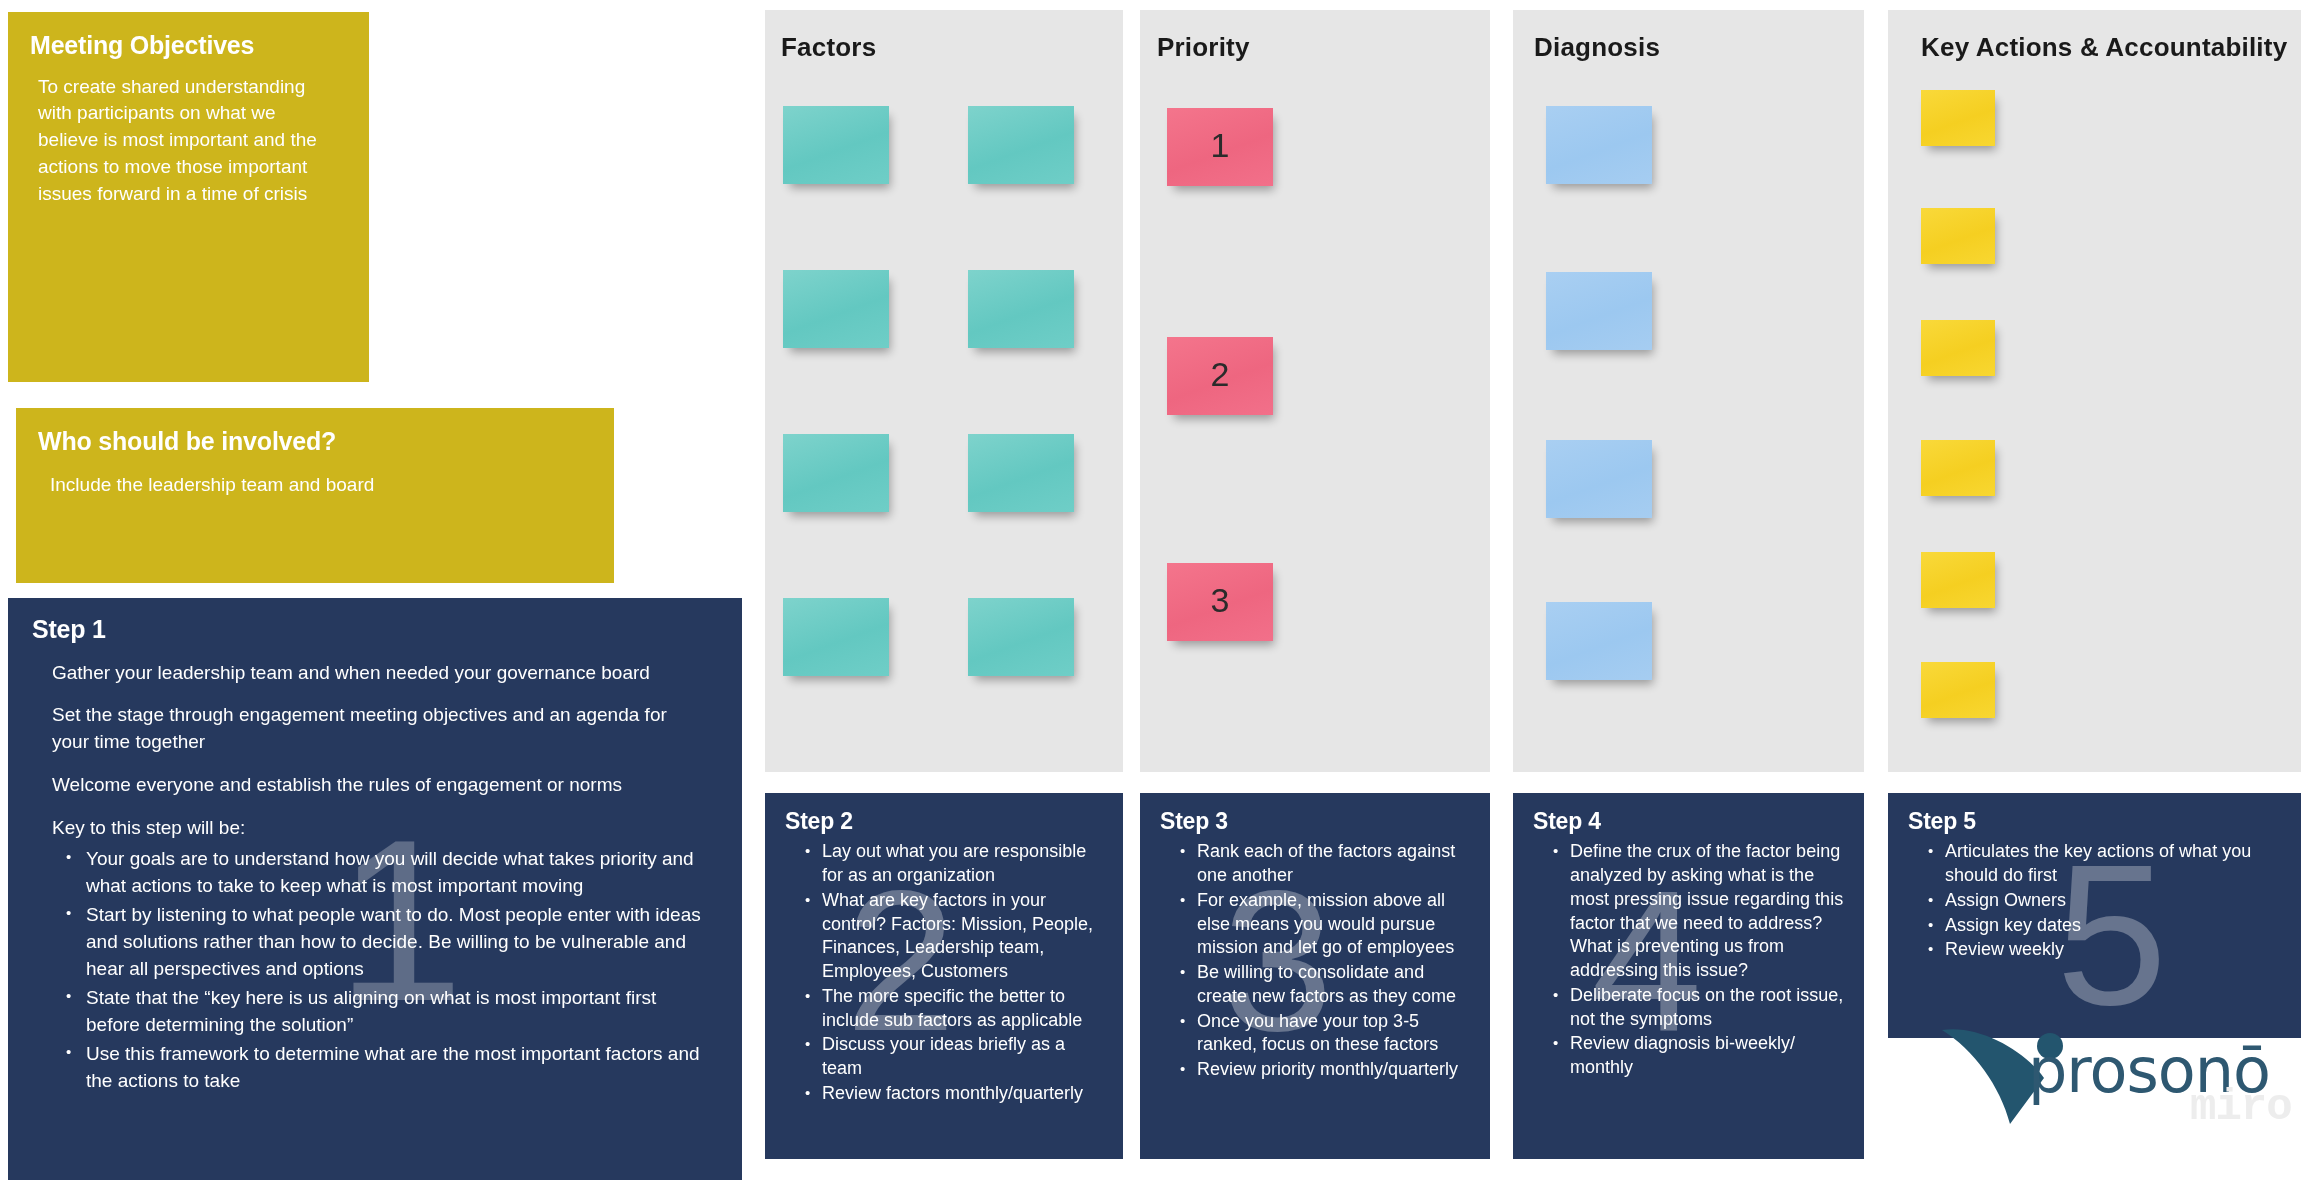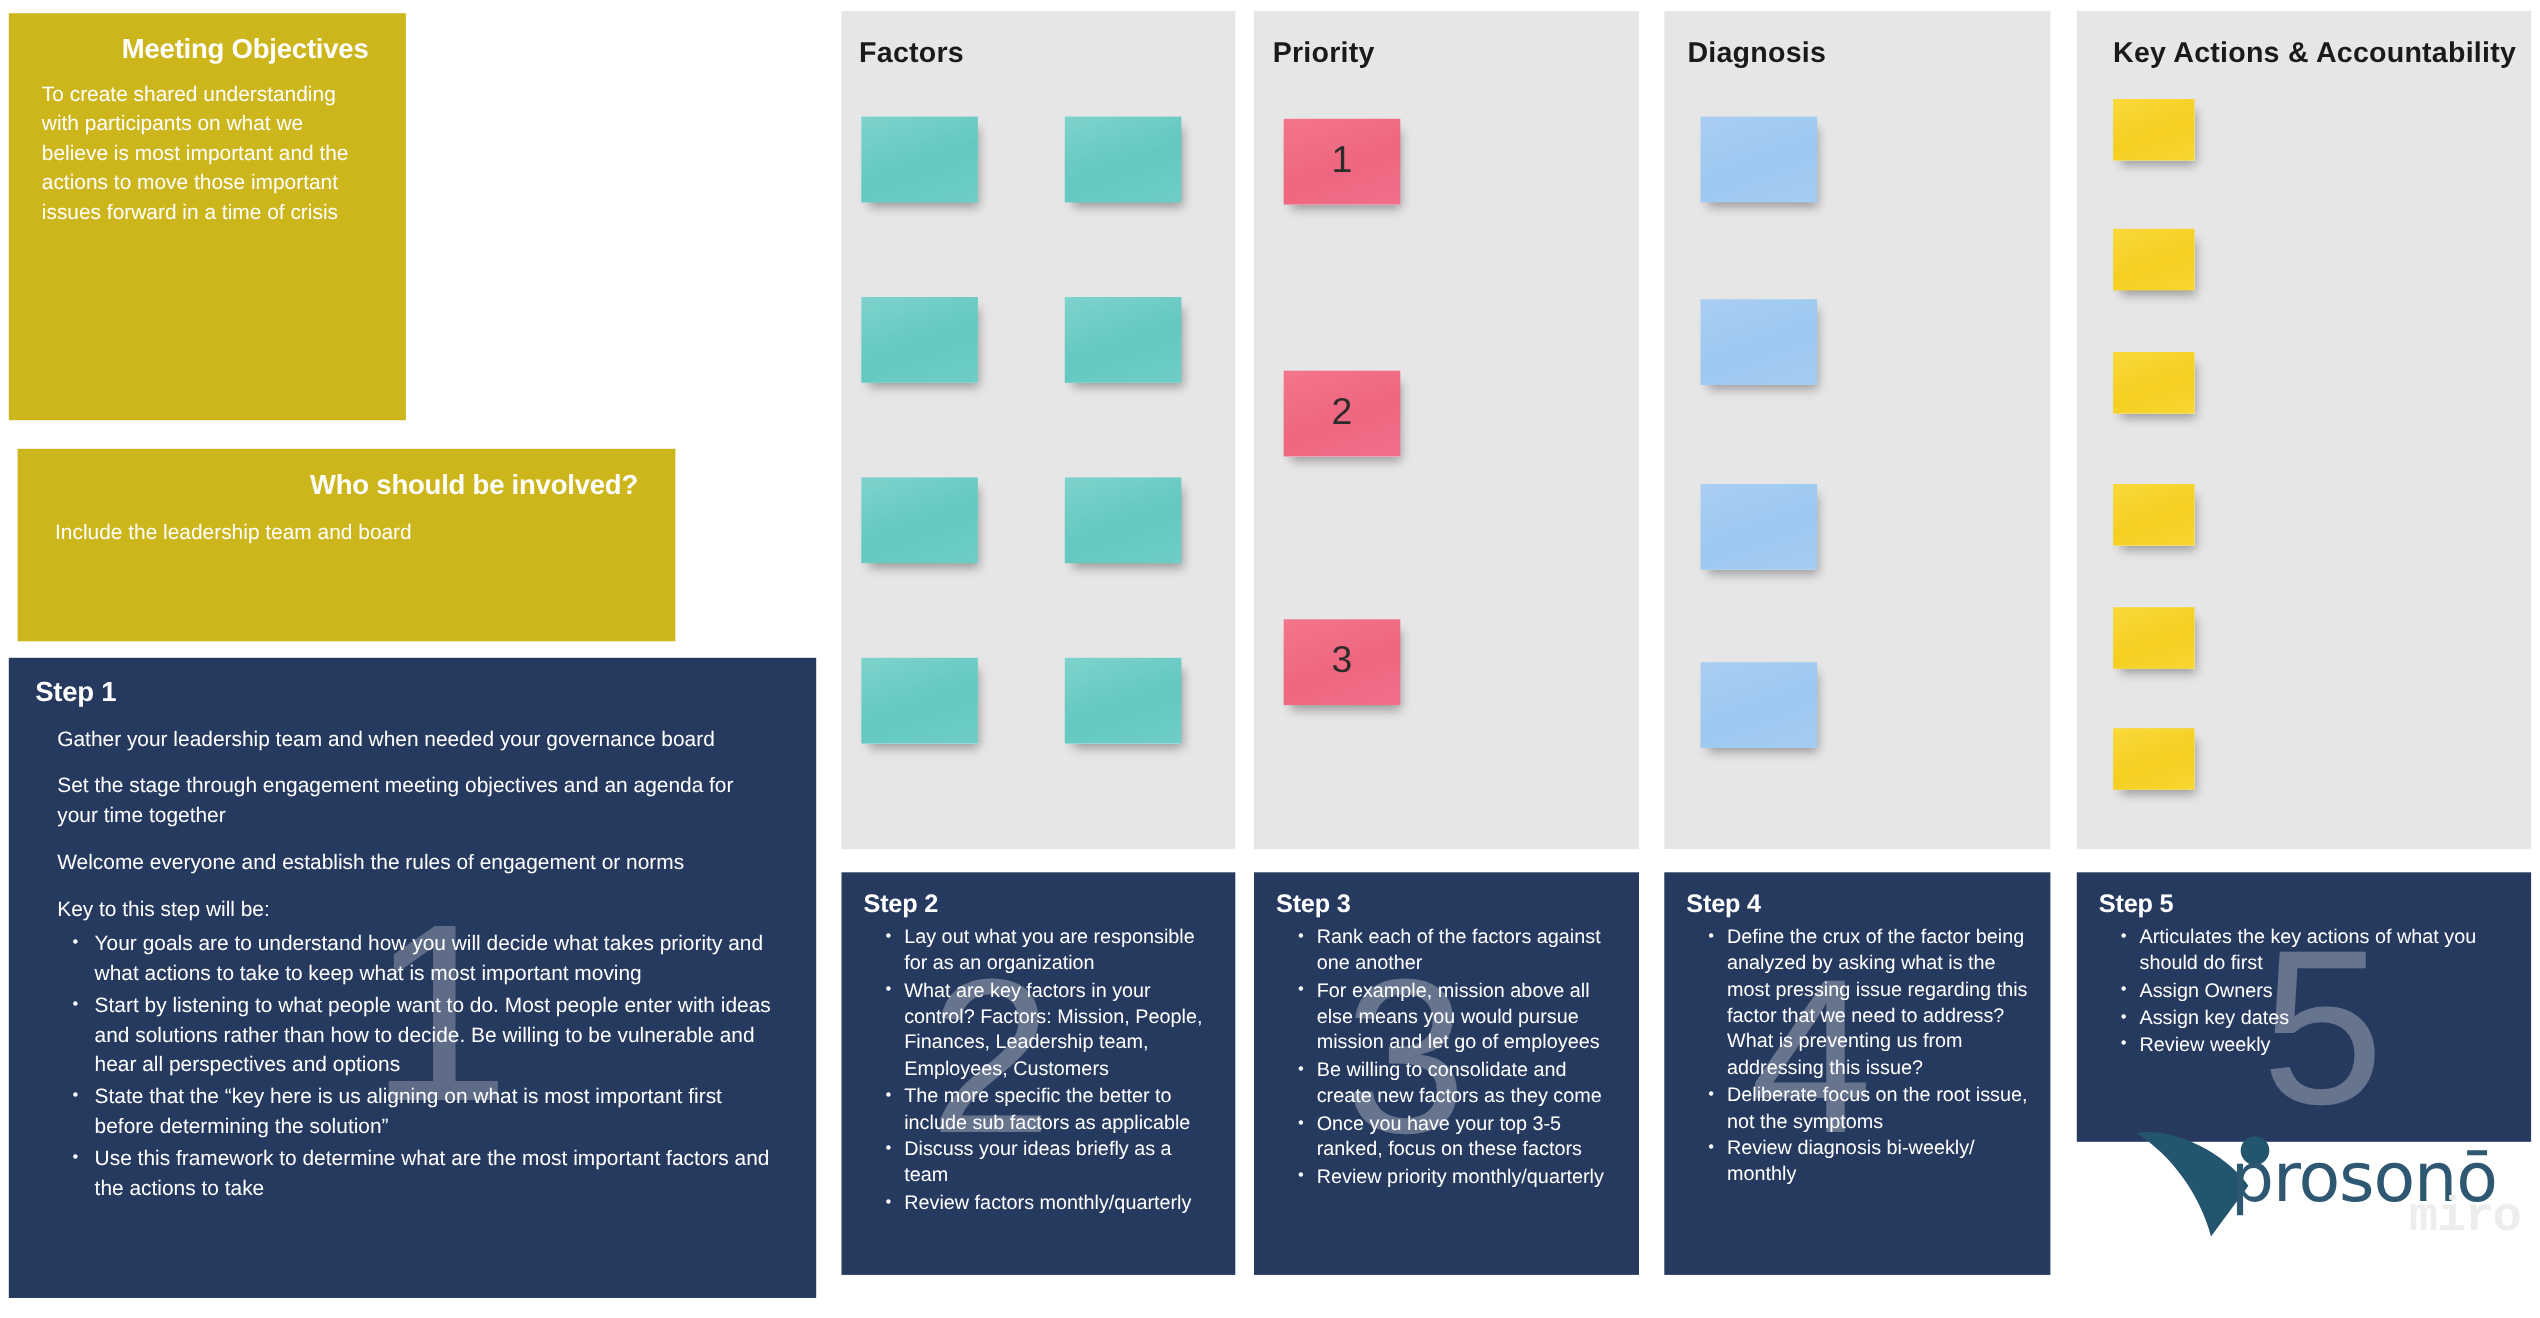--- a/index.html
+++ b/index.html
@@ -41,21 +41,21 @@
   }
 
   
   .panel-title {
     font-size: 25px;
     font-weight: bold;
     letter-spacing: -0.2px;
     line-height: 1.1;
   }
 
-  .yellow-panel .panel-title { padding: 20px 34px 0 22px; text-align: right; }
+  .yellow-panel .panel-title { padding: 20px 34px 0 22px; }
 
   .yellow-body {
     font-size: 19px;
     line-height: 1.42;
     padding: 14px 30px 0 30px;
   }
   .yellow-body.indent { padding-left: 34px; padding-top: 16px; }
 
   .navy-panel .panel-title {
     padding: 18px 24px 0 24px;

